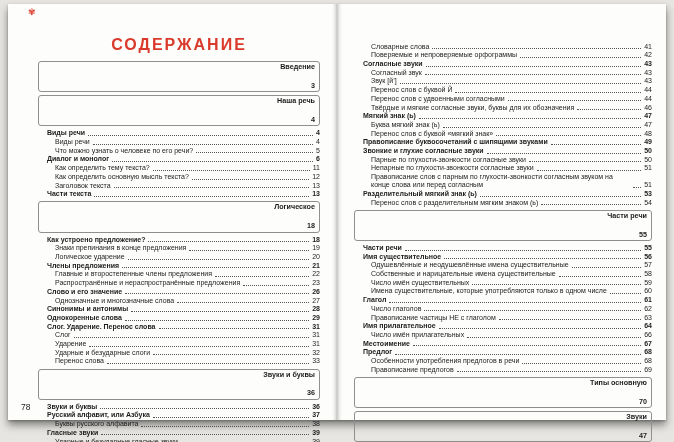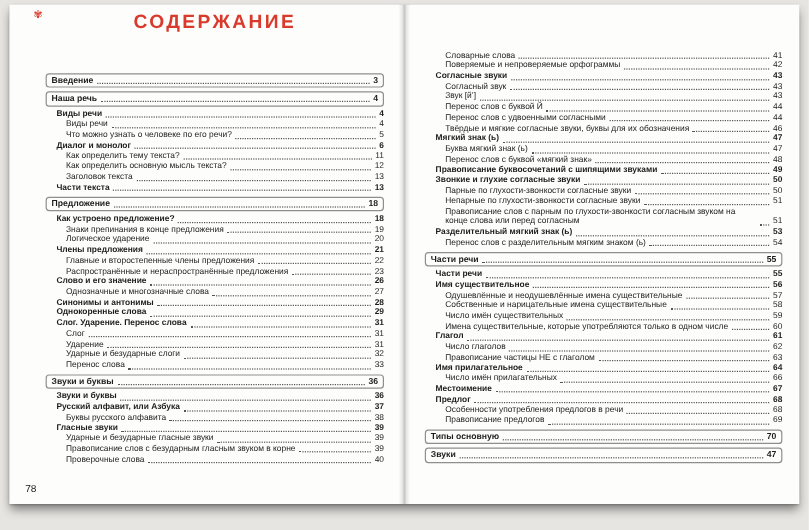--- a/index.html
+++ b/index.html
@@ -21,38 +21,39 @@
   .gutter{
     width:10px;
     background:linear-gradient(90deg,rgba(0,0,0,0) 0%,rgba(0,0,0,0.08) 30%,rgba(0,0,0,0.22) 50%,rgba(0,0,0,0.08) 70%,rgba(0,0,0,0) 100%);
   }
   .ornament{
     position:absolute;top:4px;left:20px;
     font-size:9px;line-height:9px;
     color:var(--accent,#d93a2b);
   }
   .title{
-    position:absolute;top:6px;left:30px;right:12px;margin:0;
+    position:absolute;top:32px;left:30px;right:12px;margin:0;
     text-align:center;
     font-size:16px;font-weight:800;letter-spacing:2px;
     color:var(--accent,#d93a2b);
   }
   .page.left .content{position:absolute;top:54px;left:30px;right:12px;}
   .page.right .content{position:absolute;top:38px;left:12px;right:14px;}
   .row{
     display:flex;align-items:flex-end;
     font-size:7px;line-height:1.16;
     margin:0.6px 0;
   }
   .row.bold{font-weight:700;}
   .row.section{
     font-weight:700;font-size:7.2px;
     border:1px solid #8f8f8f;border-radius:3px;
     padding:1px 4px;
     margin:3px 0;
+    flex-direction:column;
   }
   .row.ind1{margin-left:9px;}
   .row.ind2{margin-left:17px;}
   .lbl{flex:0 1 auto;}
   .dots{
     flex:1 0 8px;
     border-bottom:1.4px dotted #555;
     margin:0 3px 1.5px 3px;
   }
   .pg{flex:0 0 auto;}
@@ -114,21 +115,21 @@
             <span class="lbl">Заголовок текста</span>
             <span class="dots"></span>
             <span class="pg">13</span>
           </div>
           <div class="row bold ind1">
             <span class="lbl">Части текста</span>
             <span class="dots"></span>
             <span class="pg">13</span>
           </div>
           <div class="row section ind0">
-            <span class="lbl">Предложение</span>
+            <span class="lbl">Логическое</span>
             <span class="dots"></span>
             <span class="pg">18</span>
           </div>
           <div class="row bold ind1">
             <span class="lbl">Как устроено предложение?</span>
             <span class="dots"></span>
             <span class="pg">18</span>
           </div>
           <div class="row plain ind2">
             <span class="lbl">Знаки препинания в конце предложения</span>

